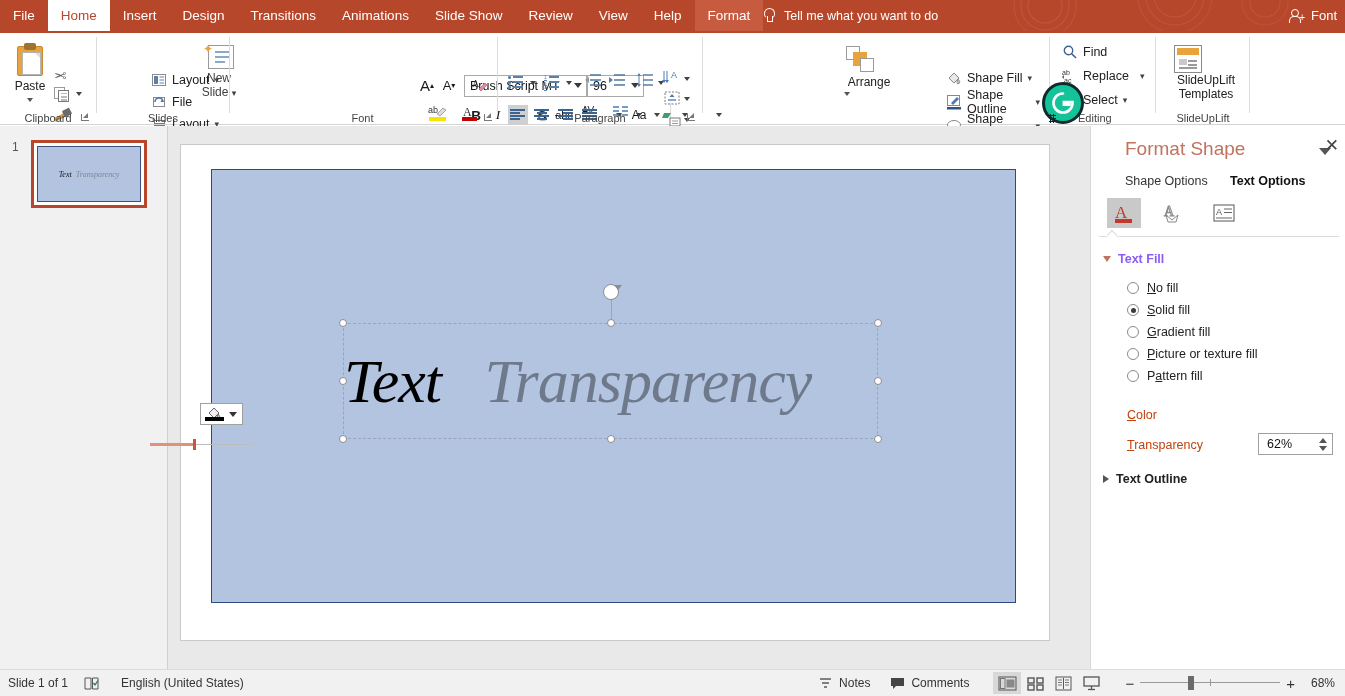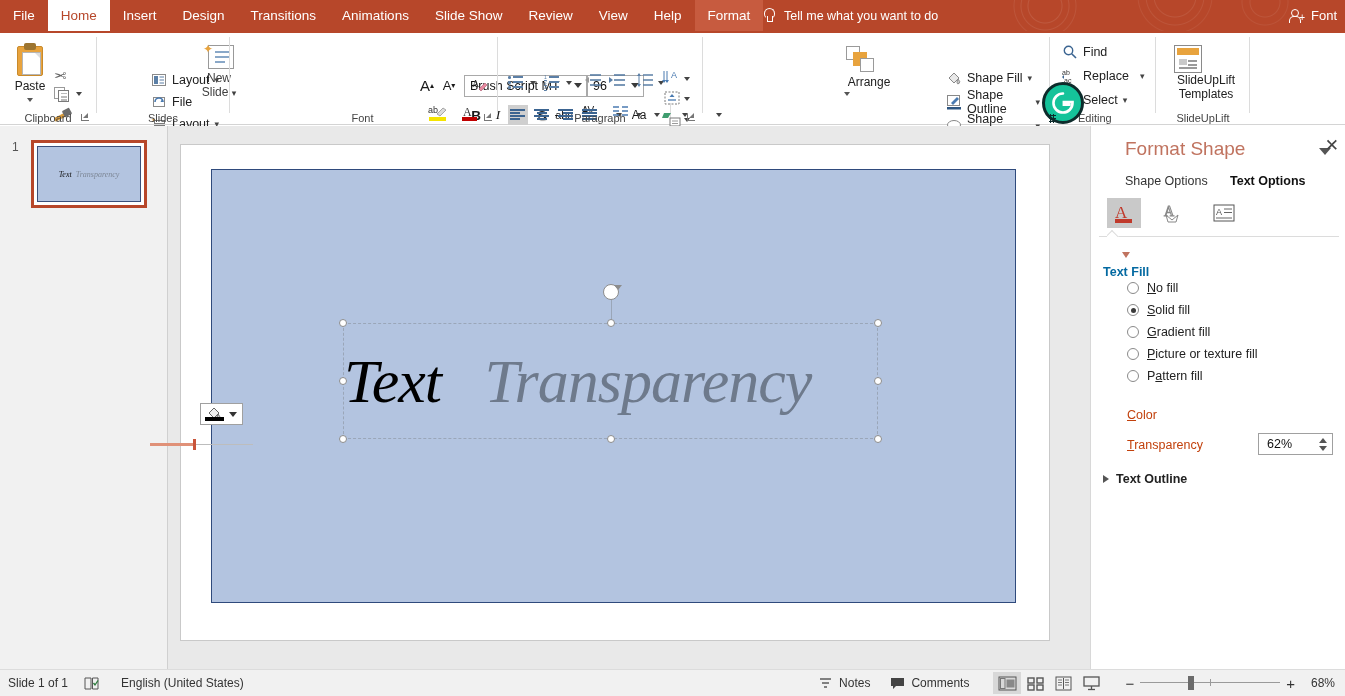--- a/index.html
+++ b/index.html
@@ -785,21 +785,21 @@
             <text x="4" y="13" font-size="9" fill="#555">A</text>
             <line x1="12" y1="7" x2="20" y2="7" stroke="#555" stroke-width=".9"></line>
             <line x1="12" y1="10.5" x2="20" y2="10.5" stroke="#555" stroke-width=".9"></line>
             <line x1="4" y1="16" x2="20" y2="16" stroke="#555" stroke-width=".9"></line>
           </svg>
       </div>
     </div>
     <div class="pane-hr"></div>
     <div class="pane-notch"></div>
 
-    <div class="sect-hdr" style="left:12px; top:126px; color:#0369a1; font-weight:bold;flex-direction:column;">
+    <div class="sect-hdr" style="left:12px; top:126px; color:#8b5cf6; font-weight:bold;">
       <span class="tri-open"></span>
       <span>Text Fill</span>
     </div>
 
     <div class="radio-row" style="top:155px">
       <span class="radio"></span>
       <span><span class="uk">N</span>o fill</span>
     </div>
     <div class="radio-row" style="top:177px">
       <span class="radio on"></span>

